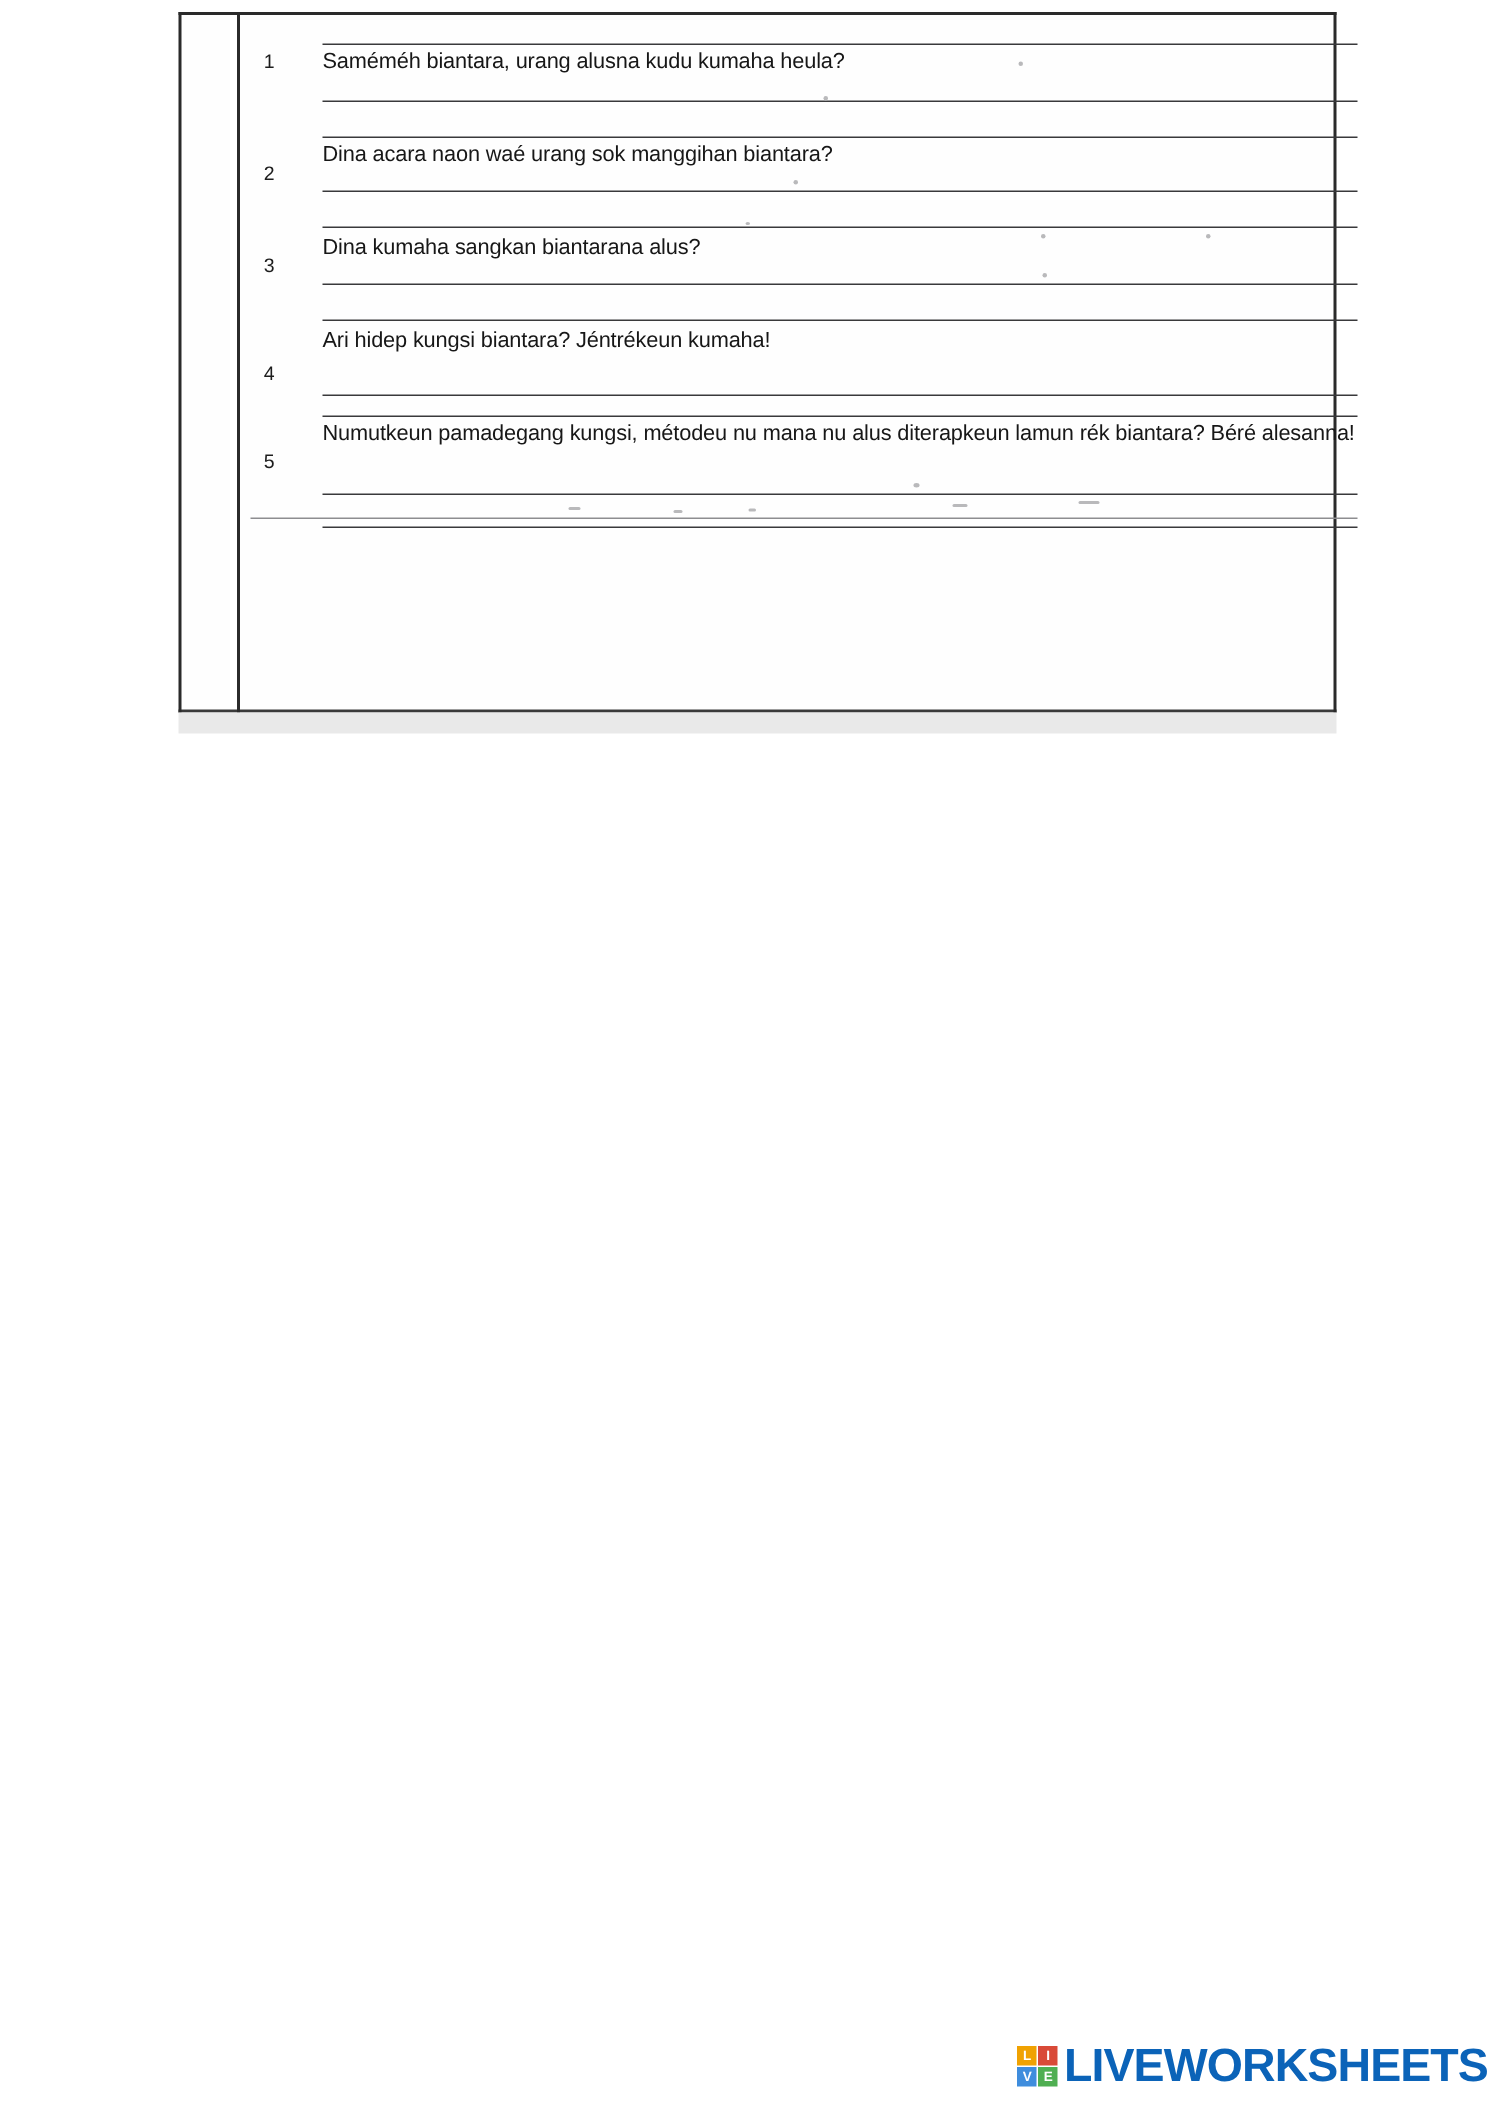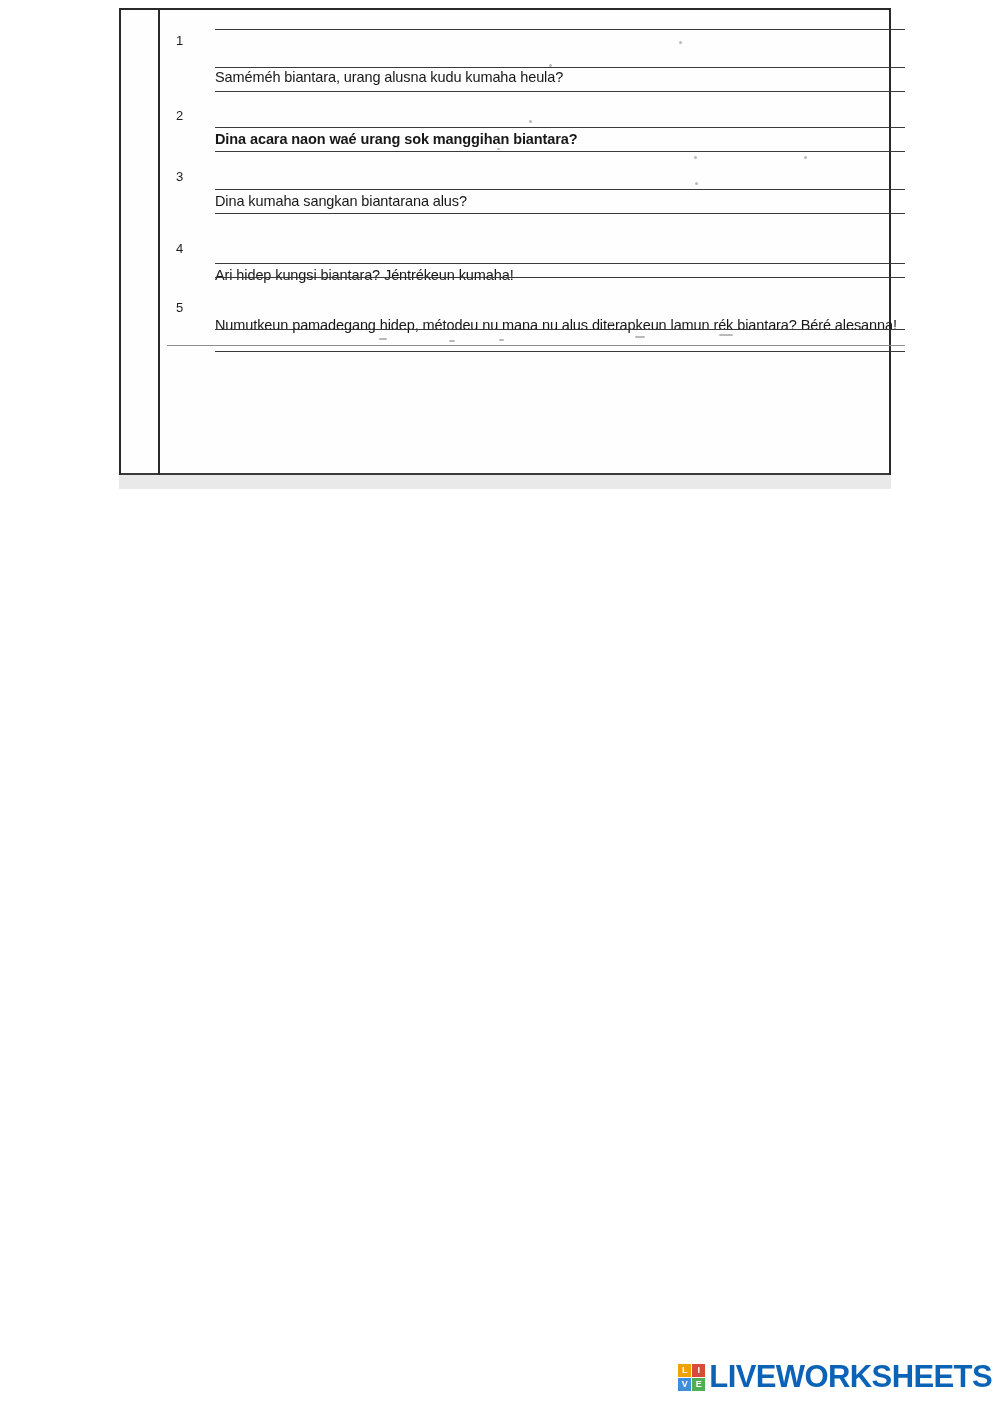--- a/index.html
+++ b/index.html
@@ -81,21 +81,20 @@
   }
   .q-text {
     position: absolute;
     left: 55px;
     width: 700px;
     font-size: 14.5px;
     line-height: 19px;
     color: #171717;
     letter-spacing: -0.1px;
     font-family: "Liberation Sans", sans-serif;
-    margin-top: 36px;
   }
   .rule {
     position: absolute;
     left: 55px;
     width: 690px;
     height: 1px;
     background: #39393b;
   }
   .rule.faint {
     background: #8d8d90;
@@ -160,42 +159,42 @@
   <div class="q-row" style="top:24px;">
     <div class="q-num" style="top:1px;">1</div>
     <div class="q-text" style="top:0px;">Saméméh biantara, urang alusna kudu kumaha heula?</div>
   </div>
   <div class="rule" style="left:96px; top:21px; width:690px;"></div>
   <div class="rule" style="left:96px; top:59px; width:690px;"></div>
   <div class="rule" style="left:96px; top:83px; width:690px;"></div>
 
   <div class="q-row" style="top:86px;">
     <div class="q-num" style="top:14px;">2</div>
-    <div class="q-text" style="top:0px;font-weight:bold;">Dina acara naon waé urang sok manggihan biantara?</div>
+    <div class="q-text" style="top:0px;">Dina acara naon waé urang sok manggihan biantara?</div>
   </div>
   <div class="rule" style="left:96px; top:119px; width:690px;"></div>
   <div class="rule" style="left:96px; top:143px; width:690px;"></div>
 
   <div class="q-row" style="top:148px;">
     <div class="q-num" style="top:13px;">3</div>
     <div class="q-text" style="top:0px;">Dina kumaha sangkan biantarana alus?</div>
   </div>
   <div class="rule" style="left:96px; top:181px; width:690px;"></div>
   <div class="rule" style="left:96px; top:205px; width:690px;"></div>
 
   <div class="q-row" style="top:210px;">
     <div class="q-num" style="top:23px;">4</div>
-    <div class="q-text" style="top:12px;">Ari hidep kungsi biantara? Jéntrékeun kumaha!</div>
+    <div class="q-text" style="top:0px;">Ari hidep kungsi biantara? Jéntrékeun kumaha!</div>
   </div>
   <div class="rule" style="left:96px; top:255px; width:690px;"></div>
   <div class="rule" style="left:96px; top:269px; width:690px;"></div>
 
   <div class="q-row" style="top:272px;">
     <div class="q-num" style="top:20px;">5</div>
-    <div class="q-text" style="top:0px; width:712px;">Numutkeun pamadegang hidep, métodeu nu mana nu alus diterapkeun lamun rék biantara? Béré alesanna!</div>
+    <div class="q-text" style="top:0px; width:712px;">Numutkeun pamadegang kungsi, métodeu nu mana nu alus diterapkeun lamun rék biantara? Béré alesanna!</div>
   </div>
   <div class="rule" style="left:96px; top:321px; width:690px;"></div>
   <div class="rule faint" style="left:48px; top:337px; width:738px;"></div>
   <div class="rule" style="left:96px; top:343px; width:690px;"></div>
 
   <span class="speck" style="left:560px; top:33px; width:3px; height:3px;"></span>
   <span class="speck" style="left:430px; top:56px; width:3px; height:3px;"></span>
   <span class="speck" style="left:410px; top:112px; width:3px; height:3px;"></span>
   <span class="speck" style="left:378px; top:140px; width:3px; height:2px;"></span>
   <span class="speck" style="left:575px; top:148px; width:3px; height:3px;"></span>

